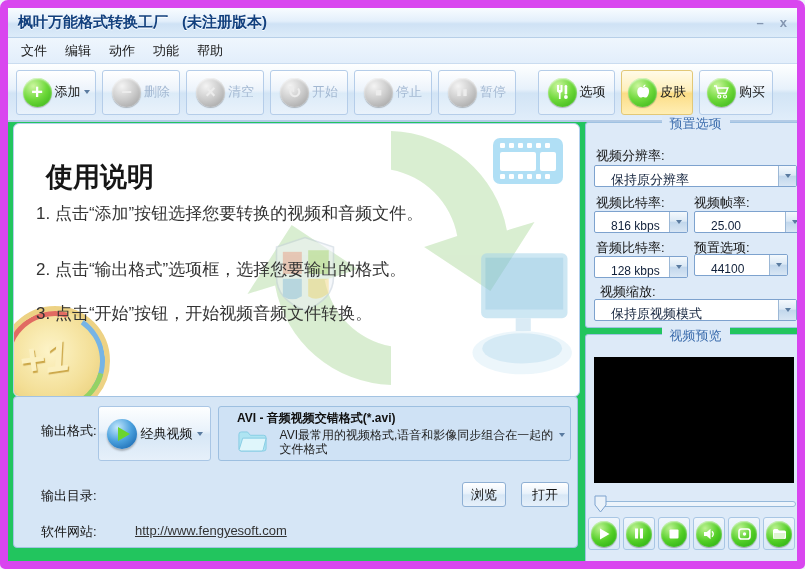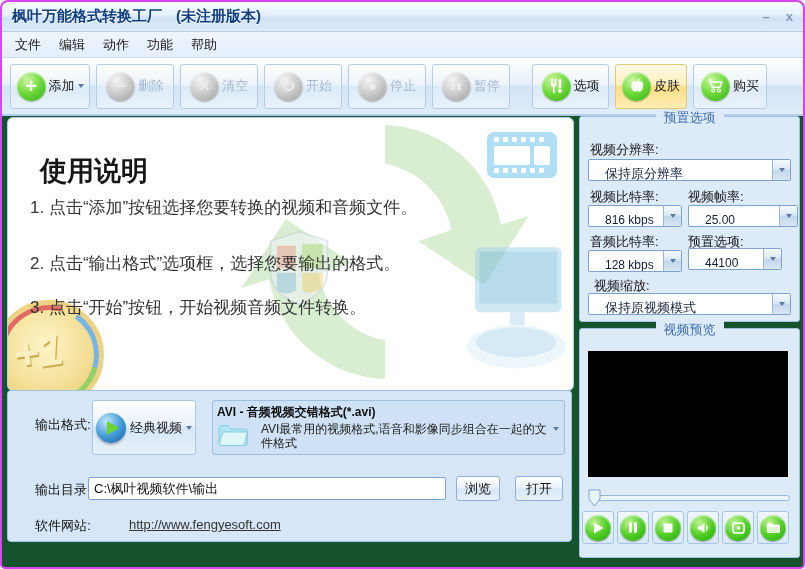--- a/index.html
+++ b/index.html
@@ -3,22 +3,22 @@
 <meta charset="utf-8">
 <style>
   html,body{margin:0;padding:0;}
   body{
     width:805px;height:569px;position:relative;overflow:hidden;
     font-family:"Liberation Sans","DejaVu Sans",sans-serif;
     background:#eef3f9;
   }
   .window{
     position:absolute;inset:0;box-sizing:border-box;
-    border:2px solid #d946ef;border-radius:8px 8px 5px 5px;
-    background:#14532d;overflow:hidden;
+    border:8px solid #d946ef;border-radius:8px 8px 5px 5px;
+    background:#22c55e;overflow:hidden;
   }
   
   .titlebar{
     height:29px;display:flex;align-items:center;padding:0 10px;
     background:linear-gradient(#f8fcff,#e3effb 45%,#cfe2f5 55%,#dcebf9);
     border-bottom:1px solid #b7cfe8;
   }
   .title{font-weight:bold;font-size:15px;color:#12407e;text-shadow:0 1px 0 rgba(255,255,255,.9);}
   .title-suffix{font-weight:bold;font-size:15px;color:#12407e;margin-left:14px;text-shadow:0 1px 0 rgba(255,255,255,.9);}
   .win-controls{margin-left:auto;display:flex;gap:16px;align-items:center;}
@@ -114,32 +114,32 @@
     background:radial-gradient(circle at 35% 28%,#bdf292,#54cf27 50%,#1ea60b);
     box-shadow:inset 0 1px 2px rgba(255,255,255,.7), 0 1px 1px rgba(0,0,0,.3);
   }
   
   .bottom{
     position:absolute;left:5px;top:278px;width:565px;height:152px;box-sizing:border-box;
     background:#d6e6f6;border:1px solid #a3c3e2;border-radius:4px;
   }
   .blabel{position:absolute;font-size:13px;color:#141414;white-space:nowrap;}
   .format-btn{
-    position:absolute;left:84px;top:9px;width:104px;height:55px;box-sizing:border-box;
+    position:absolute;left:84px;top:9px;width:113px;height:55px;box-sizing:border-box;
     border:1px solid #a9c6e5;border-radius:3px;display:flex;align-items:center;justify-content:center;gap:4px;
     background:linear-gradient(#fdfeff,#e9f2fb 45%,#d7e7f6 52%,#e6f0fa);font-size:13px;color:#141414;
   }
   .sphere{width:30px;height:30px;border-radius:50%;position:relative;flex:0 0 auto;
     background:radial-gradient(circle at 35% 28%,#c3e7fc,#4aa0dd 48%,#0d59a4);
     box-shadow:0 2px 2px rgba(0,0,0,.25);}
   .sphere-tri{position:absolute;left:11px;top:8px;width:0;height:0;
     border-left:12px solid #6bd52e;border-top:7px solid transparent;border-bottom:7px solid transparent;}
   .avi-box{
     position:absolute;left:204px;top:9px;width:353px;height:55px;box-sizing:border-box;
-    background:#cfe2f5;border:1px solid #9dbfe0;border-radius:3px;padding:3px 14px 0 4px;overflow:hidden;
+    background:#cfe2f5;border:1px solid #9dbfe0;border-radius:3px;padding:3px 14px 0 18px;overflow:hidden;
   }
   .avi-title{font-size:12px;font-weight:bold;color:#101010;white-space:nowrap;}
   .avi-row{display:flex;gap:12px;margin-top:1px;}
   .avi-desc{font-size:12px;color:#222222;line-height:14px;width:290px;}
   .avi-arrow{position:absolute;right:5px;top:26px;}
   .dir-input{
     position:absolute;left:80px;top:86px;width:358px;height:23px;box-sizing:border-box;
     border:1px solid #7da2ce;border-radius:2px;background:#ffffff;font-size:13px;color:#111;
     padding:0 5px;font-family:"Liberation Sans","DejaVu Sans",sans-serif;
   }
@@ -413,21 +413,20 @@
         <div class="avi-row">
           <svg width="32" height="26" viewBox="0 0 32 26">
             <path fill="#aee4f2" stroke="#86cde4" d="M2 6 Q2 3.5 4.5 3.5 H11 L14 7 H28 Q30.5 7 30.5 9.5 V21 Q30.5 23.5 28 23.5 H4.5 Q2 23.5 2 21 Z"></path>
             <path fill="#dff6fb" stroke="#86cde4" d="M6 10 H30.5 L27.5 22 Q27.1 23.5 25.5 23.5 H4.5 Q2.6 23.5 2.3 21.8 Z"></path>
           </svg>
           <div class="avi-desc">AVI最常用的视频格式,语音和影像同步组合在一起的文件格式</div>
         </div>
         <span class="tri-down avi-arrow"></span>
       </div>
       <div class="blabel" style="left:27px;top:90px;">输出目录:</div>
-      <input class="dir-input" type="text" value="C:\枫叶视频软件\输出" style="">
       <div class="small-btn" style="left:448px;width:44px;">浏览</div>
       <div class="small-btn" style="left:507px;width:48px;">打开</div>
       <div class="blabel" style="left:27px;top:126px;">软件网站:</div>
       <a class="site-link" href="#">http://www.fengyesoft.com</a>
     </div>
 
   </div>
 </div>
 
 </body></html>

